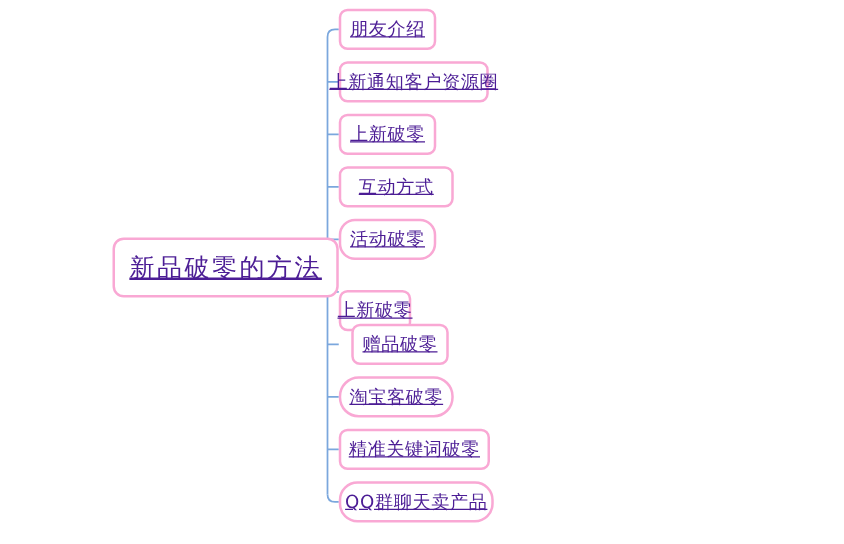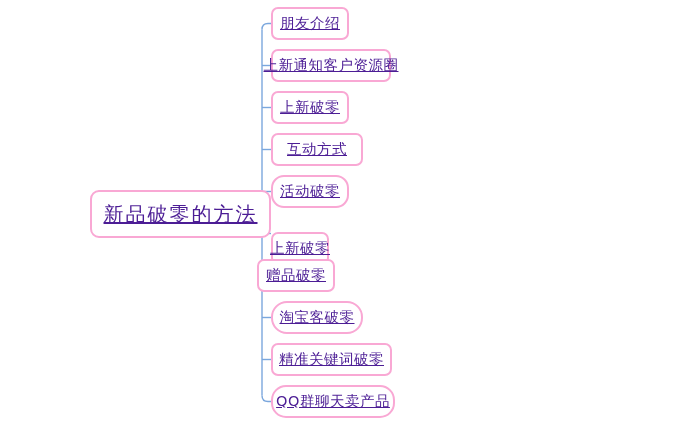--- a/index.html
+++ b/index.html
@@ -92,21 +92,21 @@
       </div>
       <div class="node child" style="left: 271px; top: 133px; width: 92px;">
         <span>互动方式</span>
       </div>
       <div class="node child" style="left: 271px; top: 175px; width: 78px; border-radius: 13px;">
         <span>活动破零</span>
       </div>
       <div class="node child" style="left: 271px; top: 232px; width: 58px;">
         <span>上新破零</span>
       </div>
-      <div class="node child" style="left: 257px; top: 259px; width: 78px;">
+      <div class="node child" style="left: 281px; top: 259px; width: 78px;">
         <span>赠品破零</span>
       </div>
       <div class="node child" style="left: 271px; top: 301px; width: 92px; border-radius: 16px;">
         <span>淘宝客破零</span>
       </div>
       <div class="node child" style="left: 271px; top: 343px; width: 121px;">
         <span>精准关键词破零</span>
       </div>
       <div class="node child" style="left: 271px; top: 385px; width: 124px; border-radius: 15px;">
         <span>QQ群聊天卖产品</span>

